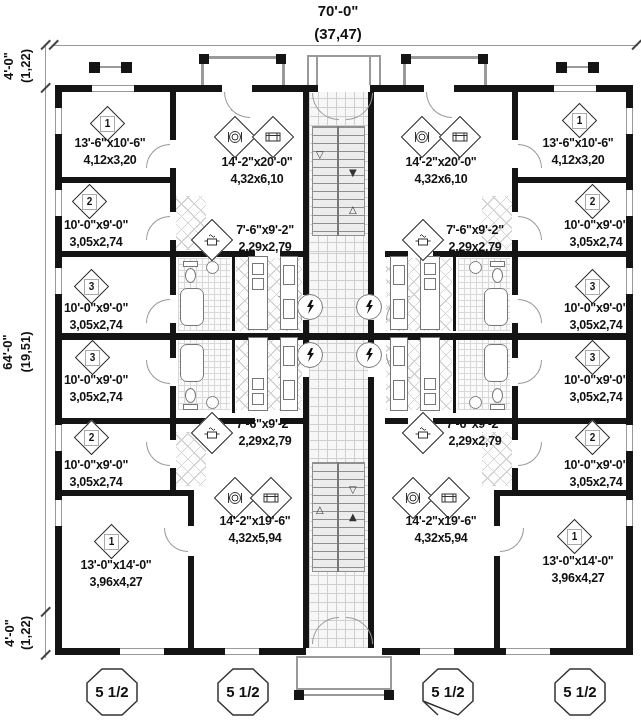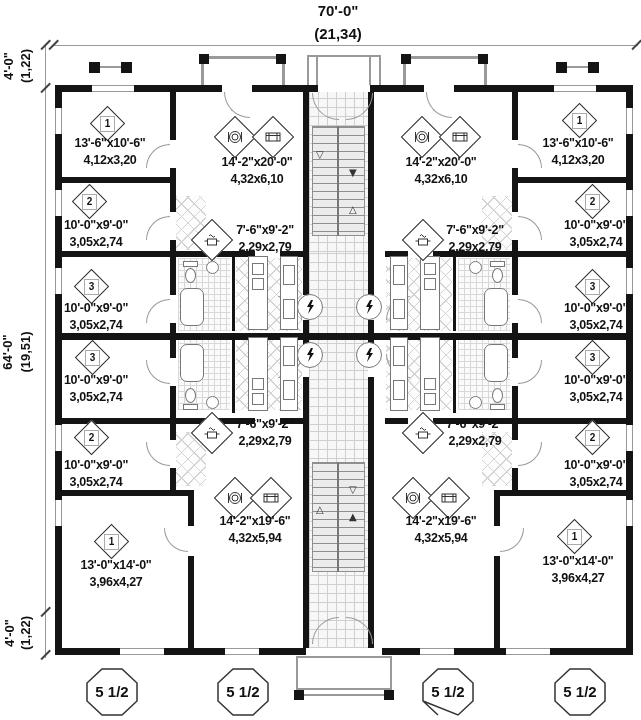--- a/index.html
+++ b/index.html
@@ -39,21 +39,21 @@
   .oct{position:absolute}
   .octtext{font-family:"Liberation Sans",sans-serif;font-weight:bold;font-size:15px;fill:#111}
   svg .ln{stroke:#333;stroke-width:1;fill:none}
 </style>
 </head>
 <body>
 
 <div id="canvas">
 
   <div class="dimtext" style="left:268px;top:2px;width:140px">70'-0"</div>
-  <div class="dimtext" style="left:268px;top:25px;width:140px">(21,34)</div>
+  <div class="dimtext" style="left:268px;top:25px;width:140px">(37,47)</div>
   <div class="dline" style="left:53px;top:45px;width:585px;height:1px"></div>
   <div class="tick" style="left:47px;top:44px"></div>
   <div class="tick" style="left:630px;top:44px"></div>
 
   <div class="dline" style="left:45px;top:45px;width:1px;height:613px"></div>
   <div class="tick" style="left:39px;top:44px"></div>
   <div class="tick" style="left:39px;top:87px"></div>
   <div class="tick" style="left:39px;top:611px"></div>
   <div class="tick" style="left:39px;top:654px"></div>
   <div class="vdim" style="left:-26px;top:58px">4'-0"</div>

